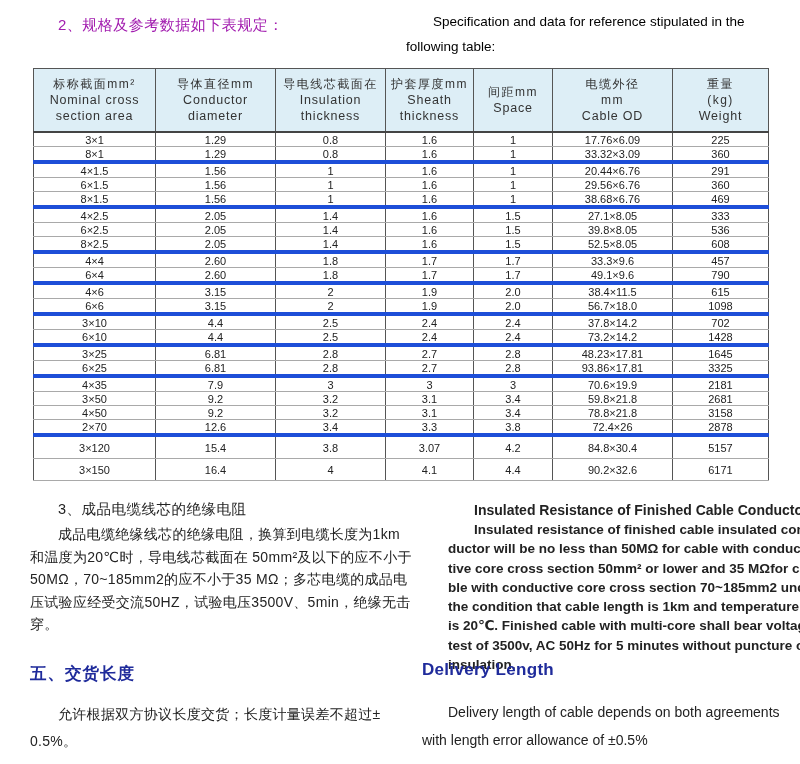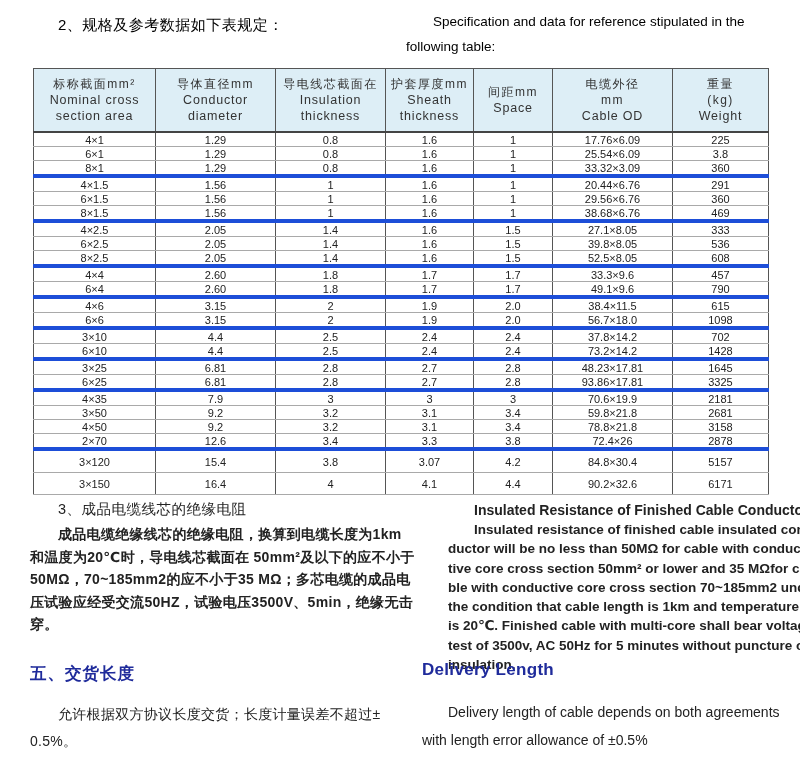--- a/index.html
+++ b/index.html
@@ -1,21 +1,21 @@
 <!DOCTYPE html>
 <html style="--accent: #1f2b9b; --header-bg: #ddeef6;"><head>
 <meta charset="utf-8">
 <style>
   html,body{margin:0;padding:0;background:#ffffff;}
   .page{
     position:relative;width:800px;height:764px;background:#fff;overflow:hidden;
     font-family:"Liberation Sans","DejaVu Sans",sans-serif;color:#2b2b2b;
   }
   
-  .sec2-zh{position:absolute;left:58px;top:16px;font-size:15px;letter-spacing:.5px;color:#000000;}
+  .sec2-zh{position:absolute;left:58px;top:16px;font-size:15px;letter-spacing:.5px;color:#a21caf;}
   .sec2-en{position:absolute;left:406px;top:9px;width:378px;font-size:13.5px;line-height:25px;
            white-space:pre-line;text-indent:27px;color:#000000;}
   
   table.spec{position:absolute;left:33px;top:68px;width:735px;border-collapse:collapse;
              table-layout:fixed;border:1px solid #555;}
   table.spec th{
     background:var(--header-bg,#ddeef6);border:1px solid #555;border-bottom:2px solid #444;
     height:58px;font-weight:normal;padding:2px 0;vertical-align:middle;
   }
   th .hzh{font-size:12px;letter-spacing:1.5px;line-height:16px;white-space:pre-line;color:#333;}
@@ -23,21 +23,21 @@
   table.spec td{
     border-left:1px solid #555;border-right:1px solid #555;
     border-top:1px solid #a9a9a9;border-bottom:1px solid #a9a9a9;
     text-align:center;font-size:11px;line-height:12px;height:13px;padding:0;color:#222;
   }
   table.spec tr.gb td{border-top:4px solid #1d4ed8;}
   table.spec tr.tall td{height:21px;}
   
   .s3-left{position:absolute;left:30px;top:500px;width:385px;}
   .s3-heading-zh{font-size:14.5px;text-indent:28px;margin-bottom:4px;color:#222;letter-spacing:.5px;}
-  .s3-body-zh{font-size:14px;line-height:22.5px;white-space:pre-line;text-indent:28px;color:#222;letter-spacing:.3px;font-weight:bold;}
+  .s3-body-zh{font-size:14px;line-height:22.5px;white-space:pre-line;text-indent:28px;color:#222;letter-spacing:.3px;}
   .s3-right{position:absolute;left:448px;top:501px;width:378px;font-weight:bold;}
   .s3-title-en{font-size:14px;line-height:19px;text-indent:26px;color:#222;}
   .s3-body-en{font-size:13.5px;line-height:19.3px;white-space:pre-line;text-indent:26px;color:#222;}
   
   .del-left{position:absolute;left:30px;top:663px;width:385px;}
   .del-right{position:absolute;left:422px;top:660px;width:378px;}
   .blue-heading-zh{font-size:16.5px;font-weight:bold;color:var(--accent,#1f2b9b);letter-spacing:1px;}
   .blue-heading-en{font-size:17px;font-weight:bold;color:var(--accent,#1f2b9b);letter-spacing:.3px;}
   .del-body-zh{margin-top:16px;font-size:14px;line-height:27px;white-space:pre-line;text-indent:28px;color:#222;letter-spacing:.3px;}
   .del-body-en{margin-top:18px;font-size:14px;line-height:28px;white-space:pre-line;text-indent:26px;color:#222;}
@@ -94,36 +94,27 @@
           </th>
           <th>
             <div class="hzh">重量
 (kg)</div>
             <div class="hen">Weight</div>
           </th>
         </tr>
     </thead>
     <tbody id="tbody">
         <tr>
-          <td>4×1</td>
+          <td>3×1</td>
           <td>1.29</td>
           <td>0.8</td>
           <td>1.6</td>
           <td>1</td>
           <td>17.76×6.09</td>
           <td>225</td>
-        </tr>
-        <tr>
-          <td>6×1</td>
-          <td>1.29</td>
-          <td>0.8</td>
-          <td>1.6</td>
-          <td>1</td>
-          <td>25.54×6.09</td>
-          <td>3.8</td>
         </tr>
         <tr>
           <td>8×1</td>
           <td>1.29</td>
           <td>0.8</td>
           <td>1.6</td>
           <td>1</td>
           <td>33.32×3.09</td>
           <td>360</td>
         </tr>

